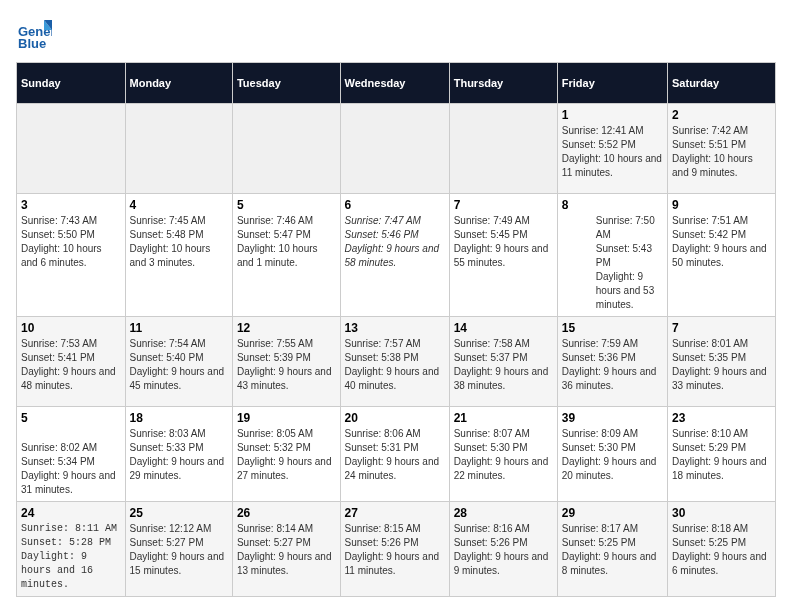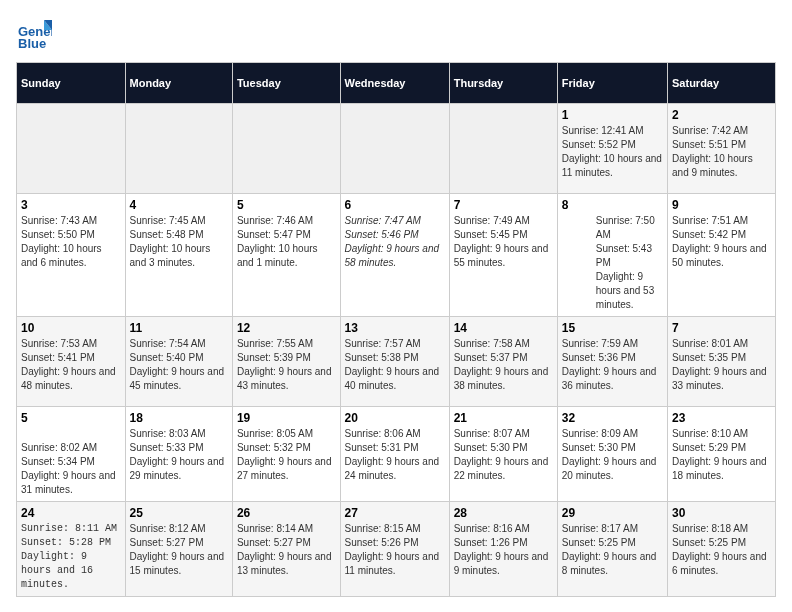--- a/index.html
+++ b/index.html
@@ -242,61 +242,61 @@
 Sunset: 5:31 PM
 Daylight: 9 hours and 24 minutes.</div>
         </td>
         <td>
           <div class="day-num">21</div>
           <div class="day-info" style="white-space: pre-line;">Sunrise: 8:07 AM
 Sunset: 5:30 PM
 Daylight: 9 hours and 22 minutes.</div>
         </td>
         <td>
-          <div class="day-num">32</div>
+          <div class="day-num">39</div>
           <div class="day-info" style="white-space: pre-line;">Sunrise: 8:09 AM
 Sunset: 5:30 PM
 Daylight: 9 hours and 20 minutes.</div>
         </td>
         <td>
           <div class="day-num">23</div>
           <div class="day-info" style="white-space: pre-line;">Sunrise: 8:10 AM
 Sunset: 5:29 PM
 Daylight: 9 hours and 18 minutes.</div>
         </td>
       </tr>
       <tr>
         <td>
           <div class="day-num">24</div>
           <div class="day-info" style="white-space: pre-line; font-family: Liberation Mono, monospace;">Sunrise: 8:11 AM
 Sunset: 5:28 PM
 Daylight: 9 hours and 16 minutes.</div>
         </td>
         <td>
           <div class="day-num">25</div>
-          <div class="day-info" style="white-space: pre-line;">Sunrise: 8:12 AM
+          <div class="day-info" style="white-space: pre-line;">Sunrise: 12:12 AM
 Sunset: 5:27 PM
 Daylight: 9 hours and 15 minutes.</div>
         </td>
         <td>
           <div class="day-num">26</div>
           <div class="day-info" style="white-space: pre-line;">Sunrise: 8:14 AM
 Sunset: 5:27 PM
 Daylight: 9 hours and 13 minutes.</div>
         </td>
         <td>
           <div class="day-num">27</div>
           <div class="day-info" style="white-space: pre-line;">Sunrise: 8:15 AM
 Sunset: 5:26 PM
 Daylight: 9 hours and 11 minutes.</div>
         </td>
         <td>
           <div class="day-num">28</div>
           <div class="day-info" style="white-space: pre-line;">Sunrise: 8:16 AM
-Sunset: 1:26 PM
+Sunset: 5:26 PM
 Daylight: 9 hours and 9 minutes.</div>
         </td>
         <td>
           <div class="day-num">29</div>
           <div class="day-info" style="white-space: pre-line;">Sunrise: 8:17 AM
 Sunset: 5:25 PM
 Daylight: 9 hours and 8 minutes.</div>
         </td>
         <td>
           <div class="day-num">30</div>

